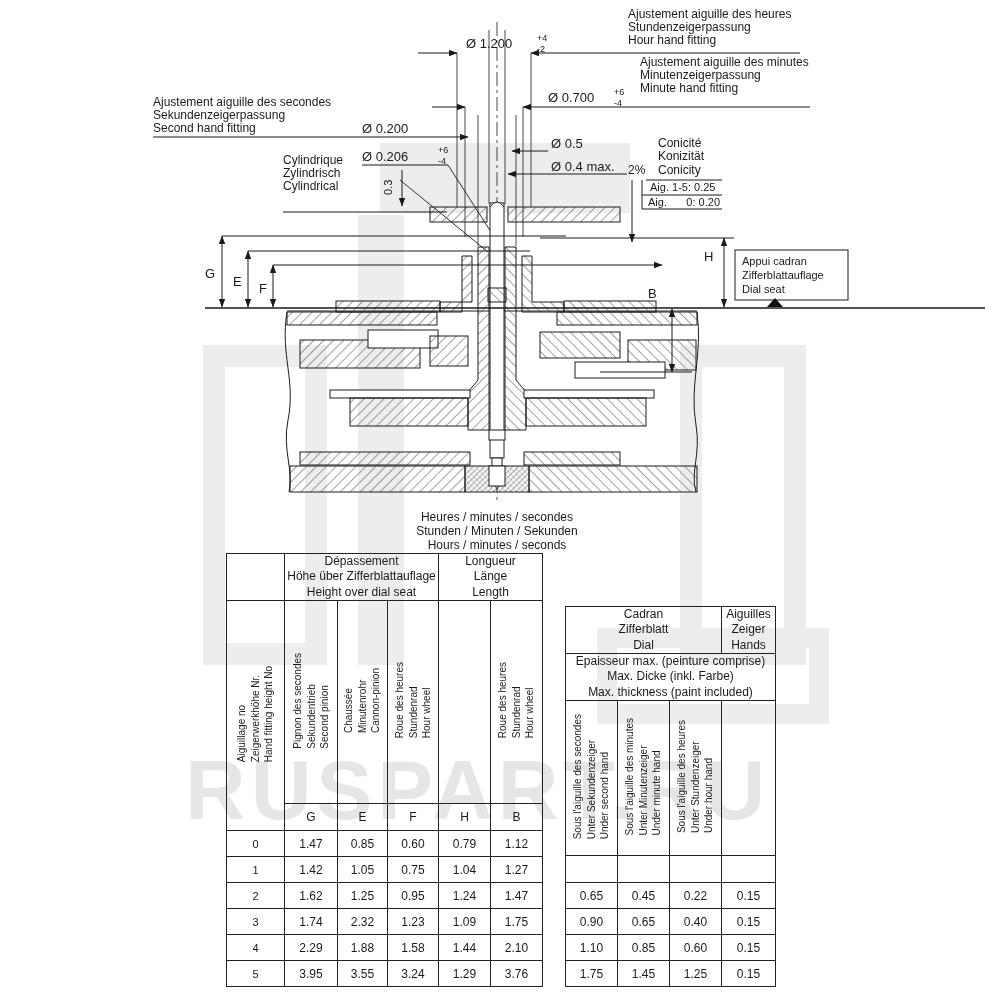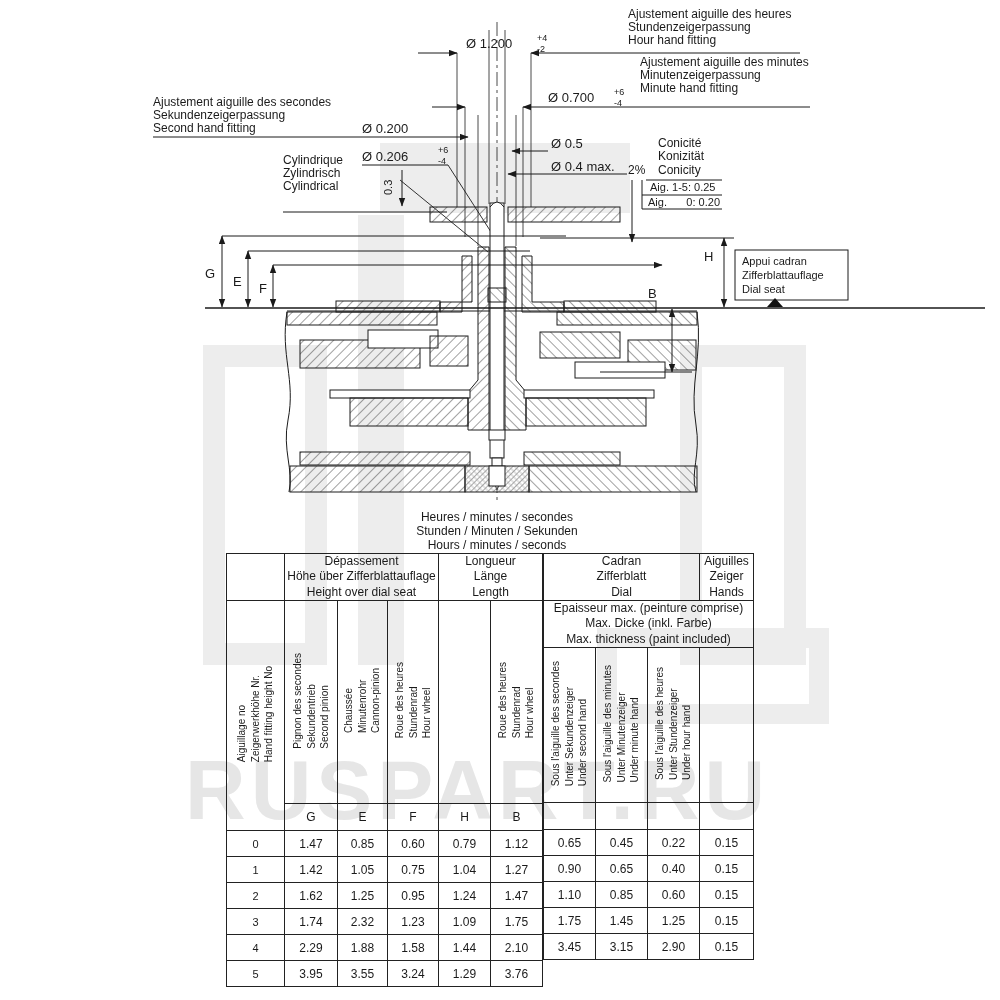--- a/index.html
+++ b/index.html
@@ -5,21 +5,21 @@
   html,body{margin:0;padding:0;background:#fff;}
   body{width:1000px;height:1000px;position:relative;overflow:hidden;
        font-family:"Liberation Sans","DejaVu Sans",sans-serif;color:#1a1a1a;}
   .wm{position:absolute;z-index:0;}
   .wm-fill{background:#ededed;}
   .wm-ring{border:22px solid #ededed;box-sizing:border-box;background:transparent;}
   .wm-text{font-size:84px;font-weight:bold;letter-spacing:5px;color:#d9d9d9;opacity:.65;white-space:nowrap;}
   svg.draw{position:absolute;left:0;top:0;z-index:1;}
   svg.draw text{font-family:"Liberation Sans","DejaVu Sans",sans-serif;fill:#1a1a1a;}
   .t12{font-size:12px;} .t11{font-size:11px;} .t13{font-size:13px;} .t9{font-size:9px;}
-  .tablewrap{position:absolute;left:226px;top:553px;z-index:2;display:flex;align-items:flex-start;}
+  .tablewrap{position:absolute;left:226px;top:553px;z-index:2;display:flex;gap:22px;align-items:flex-end;}
   table.tbl{border-collapse:collapse;background:transparent;table-layout:fixed;}
   table.tbl td{border:1px solid #222;padding:0;text-align:center;vertical-align:middle;
                font-size:12px;background:transparent;}
   .hc{height:44px;font-size:11px;line-height:1.28;}
   .h2c{height:44px;font-size:11px;line-height:1.28;}
   .vrowL td{height:202px;} .vrowR td{height:154px;}
   td.vlab{vertical-align:bottom;padding-bottom:6px;}
   td.vmid{vertical-align:middle;}
   .vwrap{writing-mode:vertical-rl;transform:rotate(180deg);display:inline-block;
          font-size:10px;line-height:1.35;white-space:nowrap;text-align:left;}
@@ -390,21 +390,15 @@
       <td>0.85</td>
       <td>0.60</td>
       <td>0.15</td>
     </tr>
     <tr class="drow">
       <td>1.75</td>
       <td>1.45</td>
       <td>1.25</td>
       <td>0.15</td>
     </tr>
-    <tr class="drow">
-      <td>3.45</td>
-      <td>3.15</td>
-      <td>2.90</td>
-      <td>0.15</td>
-    </tr>
   </tbody>
     </table>
 </div>
 
 </body></html>

